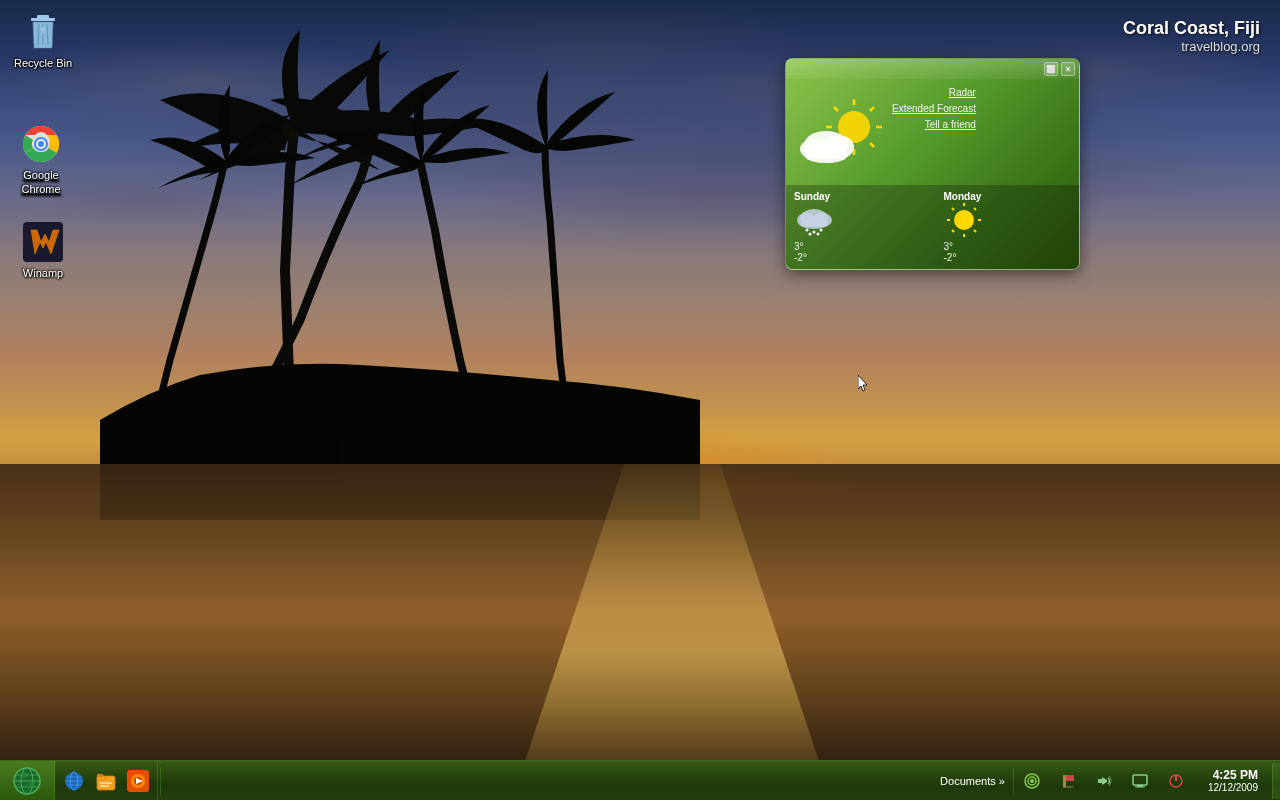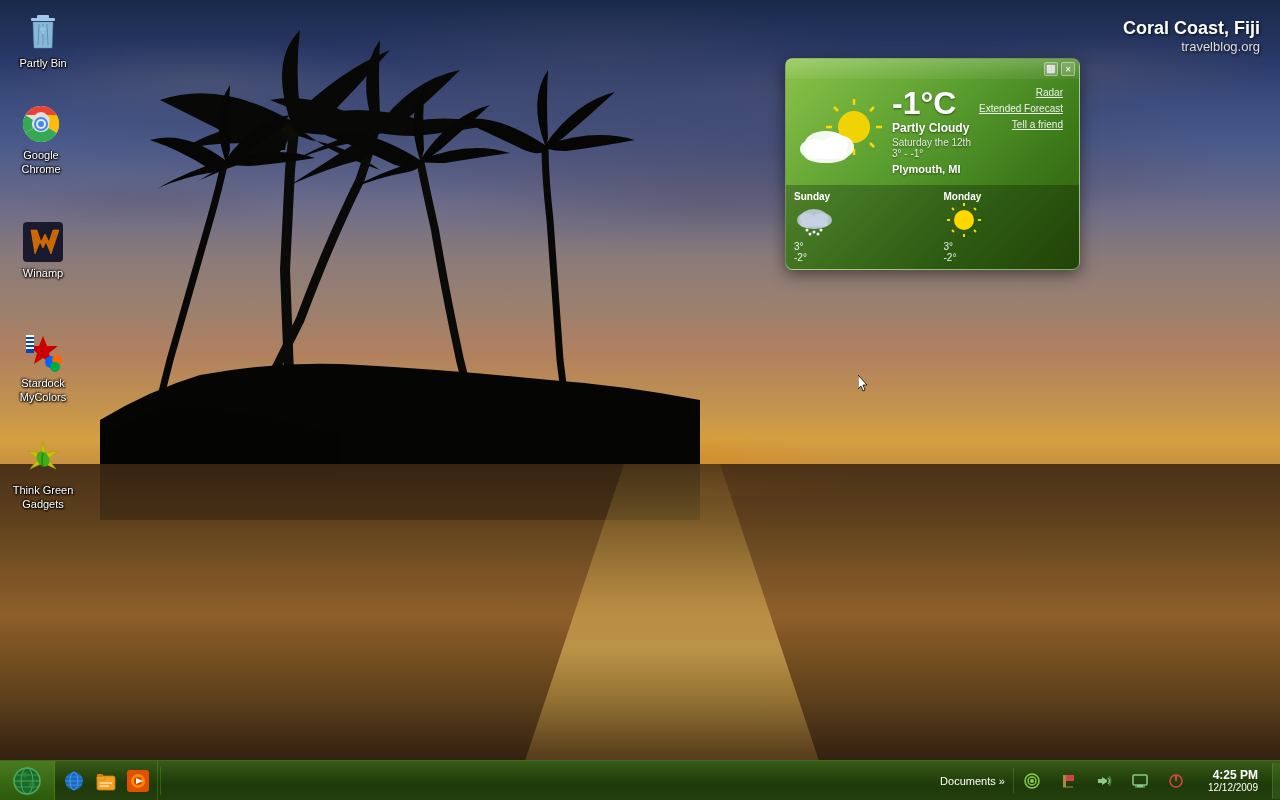--- a/index.html
+++ b/index.html
@@ -525,24 +525,24 @@
         <rect x="8" y="6" width="24" height="3" rx="1" fill="#a0c8e8"></rect>
         <rect x="14" y="3" width="12" height="4" rx="1" fill="#a0c8e8"></rect>
         <path d="M10,10 L11,36 L29,36 L30,10 Z" fill="#88b8d8" stroke="#6090b8" stroke-width="0.5"></path>
         <line x1="16" y1="12" x2="15" y2="33" stroke="#6090b8" stroke-width="1"></line>
         <line x1="20" y1="12" x2="20" y2="33" stroke="#6090b8" stroke-width="1"></line>
         <line x1="24" y1="12" x2="25" y2="33" stroke="#6090b8" stroke-width="1"></line>
 
         <path d="M17,18 L20,14 L23,18 L21,18 L21,22 L19,22 L19,18 Z" fill="rgba(255,255,255,0.3)"></path>
       </svg>
     </div>
-    <div class="icon-label">Partly Bin</div>
+    <div class="icon-label">Recycle Bin</div>
   </div>
 
-  <div class="desktop-icon" style="top:100px;left:6px;">
+  <div class="desktop-icon" style="top:120px;left:6px;text-decoration:underline;">
     <div class="icon-image">
       <svg width="40" height="40" viewBox="0 0 40 40">
         <circle cx="20" cy="20" r="18" fill="#e0e0e0"></circle>
 
         <path d="M20,2 A18,18 0 0,1 35.6,11 L26,11 A8,8 0 0,0 20,8 Z" fill="#ea4335"></path>
         <path d="M35.6,11 A18,18 0 0,1 35.6,29 L27.6,24 A8,8 0 0,0 28,20 A8,8 0 0,0 26,11 Z" fill="#fbbc05"></path>
         <path d="M35.6,29 A18,18 0 0,1 4.4,29 L12.4,24 A8,8 0 0,0 20,28 A8,8 0 0,0 27.6,24 Z" fill="#34a853"></path>
         <path d="M4.4,29 A18,18 0 0,1 4.4,11 L12,16 A8,8 0 0,0 12,24 Z" fill="#34a853"></path>
         <path d="M4.4,11 A18,18 0 0,1 20,2 L20,8 A8,8 0 0,0 14,11 Z" fill="#ea4335"></path>
 
@@ -561,52 +561,21 @@
 
         <rect width="40" height="40" rx="4" fill="#1a1a2e"></rect>
 
         <path d="M8,8 L14,8 L18,20 L22,12 L26,20 L30,8 L36,8 L28,32 L23,20 L20,26 L17,20 L12,32 Z" fill="#cc6600"></path>
         <path d="M8,8 L14,8 L18,20 L22,12 L26,20 L30,8 L36,8 L28,32 L23,20 L20,26 L17,20 L12,32 Z" fill="none" stroke="#ff8800" stroke-width="0.5"></path>
       </svg>
     </div>
     <div class="icon-label">Winamp</div>
   </div>
 
-  <div class="desktop-icon" style="top:328px;left:8px;">
-    <div class="icon-image">
-      <svg width="40" height="40" viewBox="0 0 40 40">
-
-        <path d="M20,4 L24,14 L35,14 L26,21 L29,32 L20,26 L11,32 L14,21 L5,14 L16,14 Z" fill="#cc0000"></path>
-
-        <rect x="3" y="3" width="8" height="18" fill="#0044cc"></rect>
-        <rect x="3" y="3" width="8" height="2" fill="#ffffff"></rect>
-        <rect x="3" y="7" width="8" height="2" fill="#ffffff"></rect>
-        <rect x="3" y="11" width="8" height="2" fill="#ffffff"></rect>
-        <rect x="3" y="15" width="8" height="2" fill="#ffffff"></rect>
-
-        <circle cx="28" cy="30" r="6" fill="#0066ff"></circle>
-        <circle cx="34" cy="28" r="5" fill="#ff6600"></circle>
-        <circle cx="32" cy="35" r="5" fill="#00aa44"></circle>
-      </svg>
-    </div>
-    <div class="icon-label">Stardock<br>MyColors</div>
-  </div>
-
-  <div class="desktop-icon" style="top:435px;left:8px;">
-    <div class="icon-image">
-      <svg width="40" height="40" viewBox="0 0 40 40">
-
-        <path d="M20,2 L22.5,14 L35,12 L25,20 L33,30 L20,24 L7,30 L15,20 L5,12 L17.5,14 Z" fill="#c8c000" stroke="#a0a000" stroke-width="0.5"></path>
-
-        <ellipse cx="20" cy="20" rx="6" ry="8" fill="#44aa22" transform="rotate(-30 20 20)"></ellipse>
-        <path d="M20,28 Q18,22 20,14" stroke="#228800" stroke-width="1.5" fill="none"></path>
-      </svg>
-    </div>
-    <div class="icon-label">Think Green<br>Gadgets</div>
-  </div>
+
 
   <div id="weather-widget">
 
     <div id="widget-titlebar">
       <div class="widget-btn">⬜</div>
       <div class="widget-btn">✕</div>
     </div>
 
     <div id="widget-body">
 
@@ -623,27 +592,20 @@
           <line x1="76" y1="24" x2="80" y2="20" stroke="#ffd700" stroke-width="2.5"></line>
           <line x1="44" y1="56" x2="40" y2="60" stroke="#ffd700" stroke-width="2.5"></line>
 
           <ellipse cx="32" cy="58" rx="22" ry="14" fill="white" opacity="0.92"></ellipse>
           <ellipse cx="20" cy="62" rx="14" ry="10" fill="white" opacity="0.92"></ellipse>
           <ellipse cx="44" cy="60" rx="16" ry="12" fill="white" opacity="0.92"></ellipse>
           <ellipse cx="32" cy="68" rx="22" ry="8" fill="white" opacity="0.92"></ellipse>
         </svg>
       </div>
 
-      <div id="weather-info">
-        <div id="temp-display">-1°C</div>
-        <div id="condition">Partly Cloudy</div>
-        <div id="date-info">Saturday the 12th</div>
-        <div id="temp-range">3° - -1°</div>
-        <div id="location-widget">Plymouth, MI</div>
-      </div>
 
       <div id="widget-links">
         <a>Radar</a>
         <a>Extended Forecast</a>
         <a>Tell a friend</a>
       </div>
     </div>
 
     <div id="forecast-row">
 

